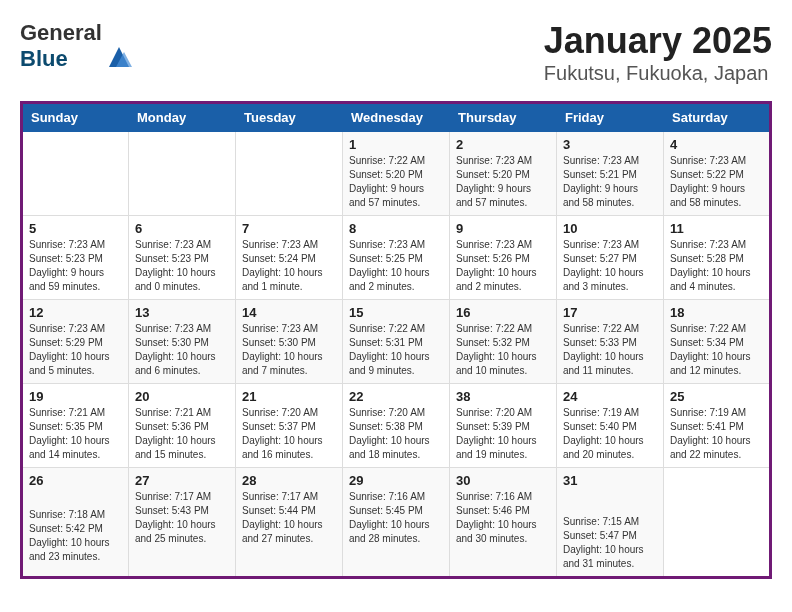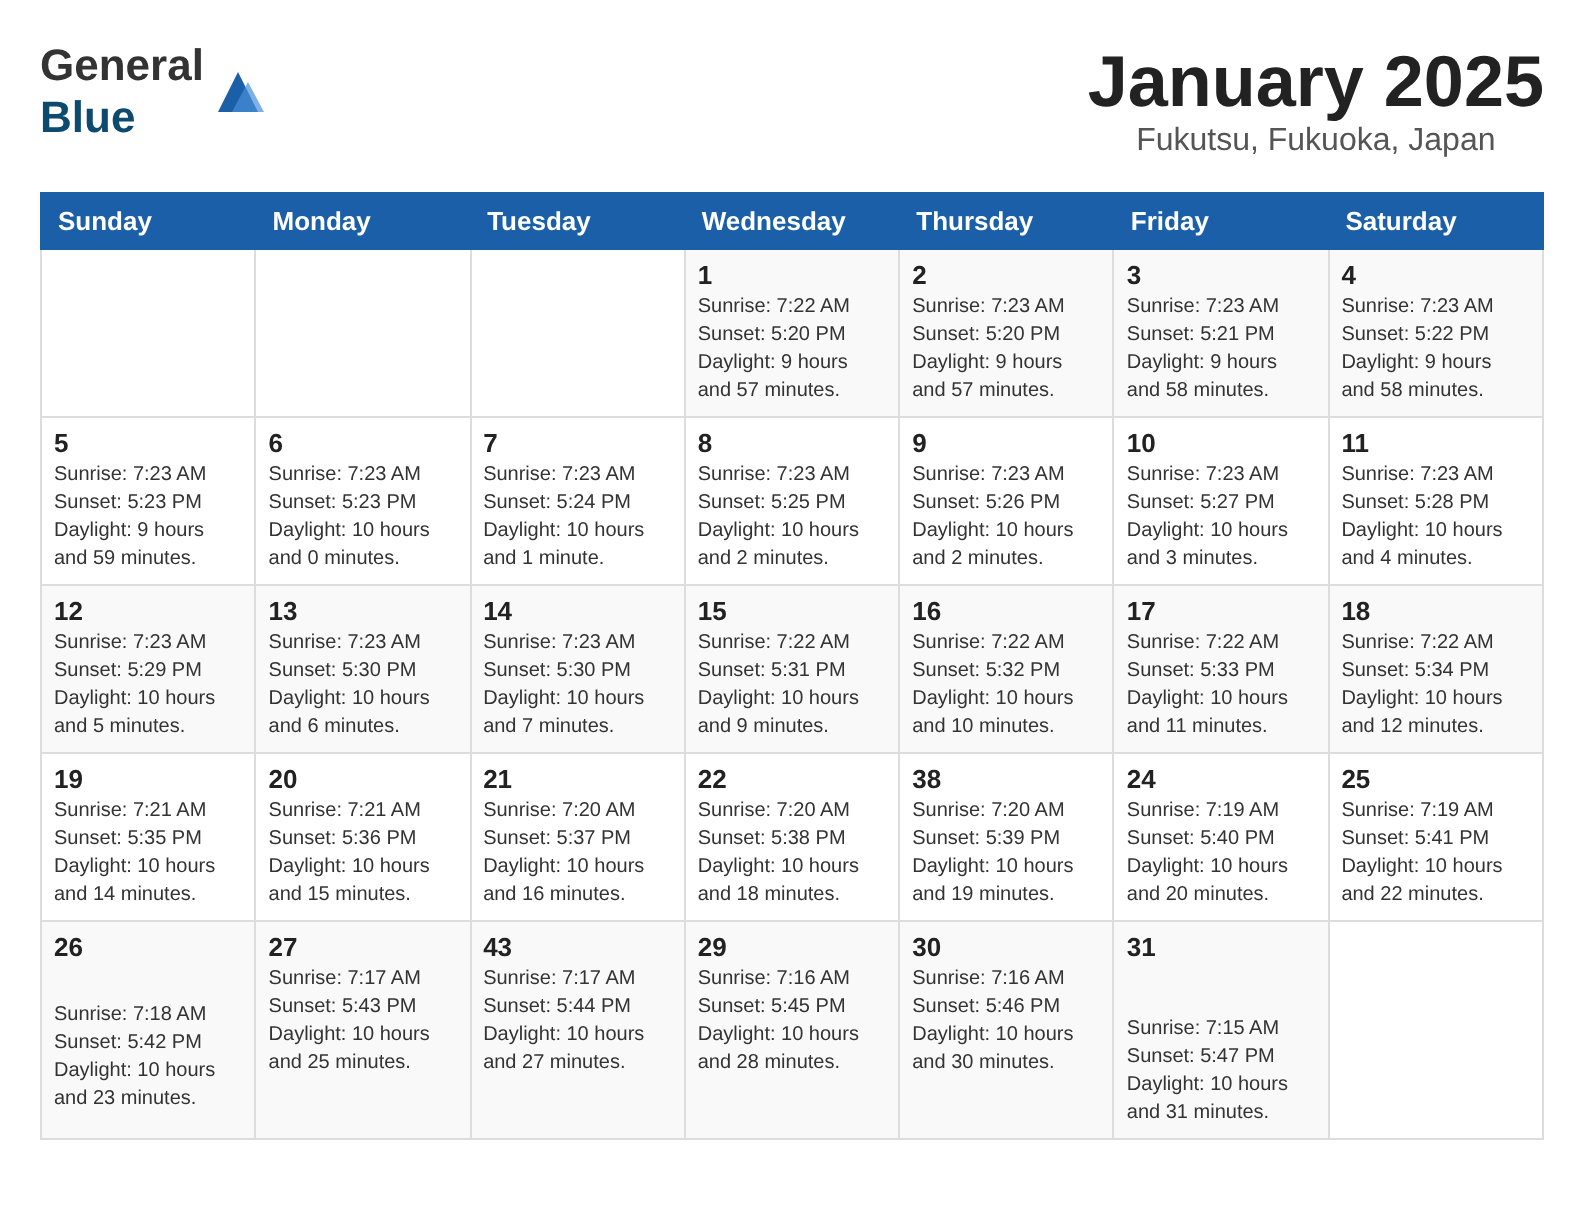--- a/index.html
+++ b/index.html
@@ -11,54 +11,54 @@
       padding: 20px;
     }
     .header {
       display: flex;
       justify-content: space-between;
       align-items: flex-start;
       margin-bottom: 16px;
     }
     .logo {
       display: flex;
-      align-items: center;
+      align-items: flex-end;
     }
     .logo-text-general {
       font-size: 22px;
       font-weight: bold;
       color: #333;
     }
     .logo-text-blue {
       font-size: 22px;
       font-weight: bold;
       color: #0c4a6e;
     }
     .logo-icon {
       width: 30px;
       height: 30px;
       margin-left: 2px;
     }
     .title-block {
-      text-align: center;
+      text-align: left;
       margin-left: 42px;
     }
     .month-title {
       font-size: 36px;
       font-weight: bold;
       color: #222;
     }
     .subtitle {
-      font-size: 16px;
+      font-size: 20px;
       color: #555;
     }
     .calendar {
       width: 100%;
       border-collapse: collapse;
-      border: 1px solid #701a75;
+      border: 3px solid #701a75;
     }
     .calendar th {
       background-color: #1a5fa8;
       color: #fff;
       text-align: left;
       padding: 6px 8px;
       font-size: 13px;
       border: 1px solid #1a5fa8;
     }
     .calendar td {
@@ -318,21 +318,21 @@
 and 23 minutes.</div>
         </td>
         <td>
           <div class="day-number">27</div>
           <div class="day-info" style="white-space: pre-line;">Sunrise: 7:17 AM
 Sunset: 5:43 PM
 Daylight: 10 hours
 and 25 minutes.</div>
         </td>
         <td>
-          <div class="day-number">43</div>
+          <div class="day-number">28</div>
           <div class="day-info" style="white-space: pre-line;">Sunrise: 7:17 AM
 Sunset: 5:44 PM
 Daylight: 10 hours
 and 27 minutes.</div>
         </td>
         <td>
           <div class="day-number">29</div>
           <div class="day-info" style="white-space: pre-line;">Sunrise: 7:16 AM
 Sunset: 5:45 PM
 Daylight: 10 hours

